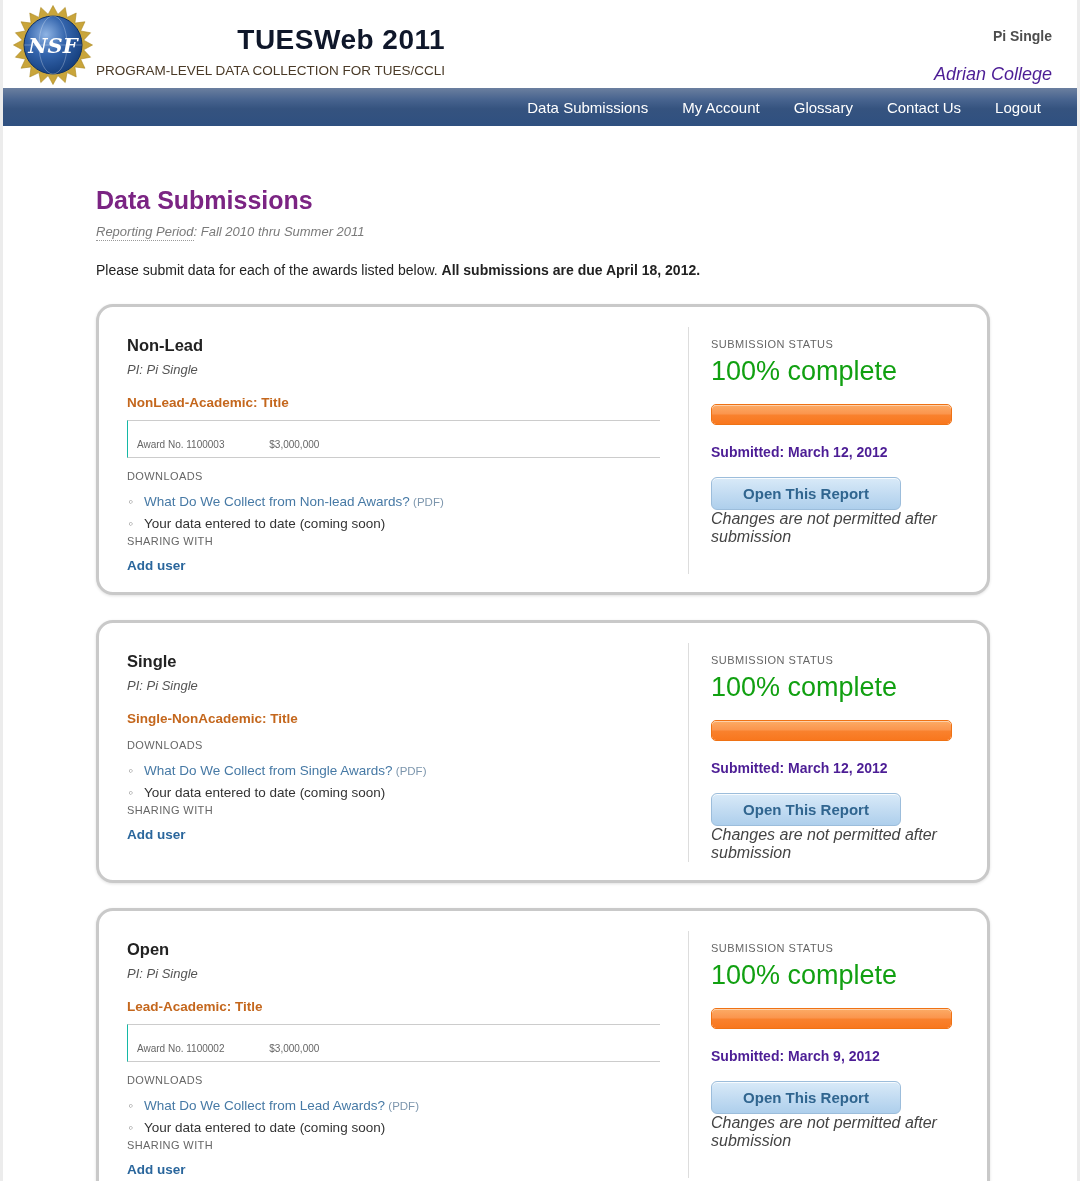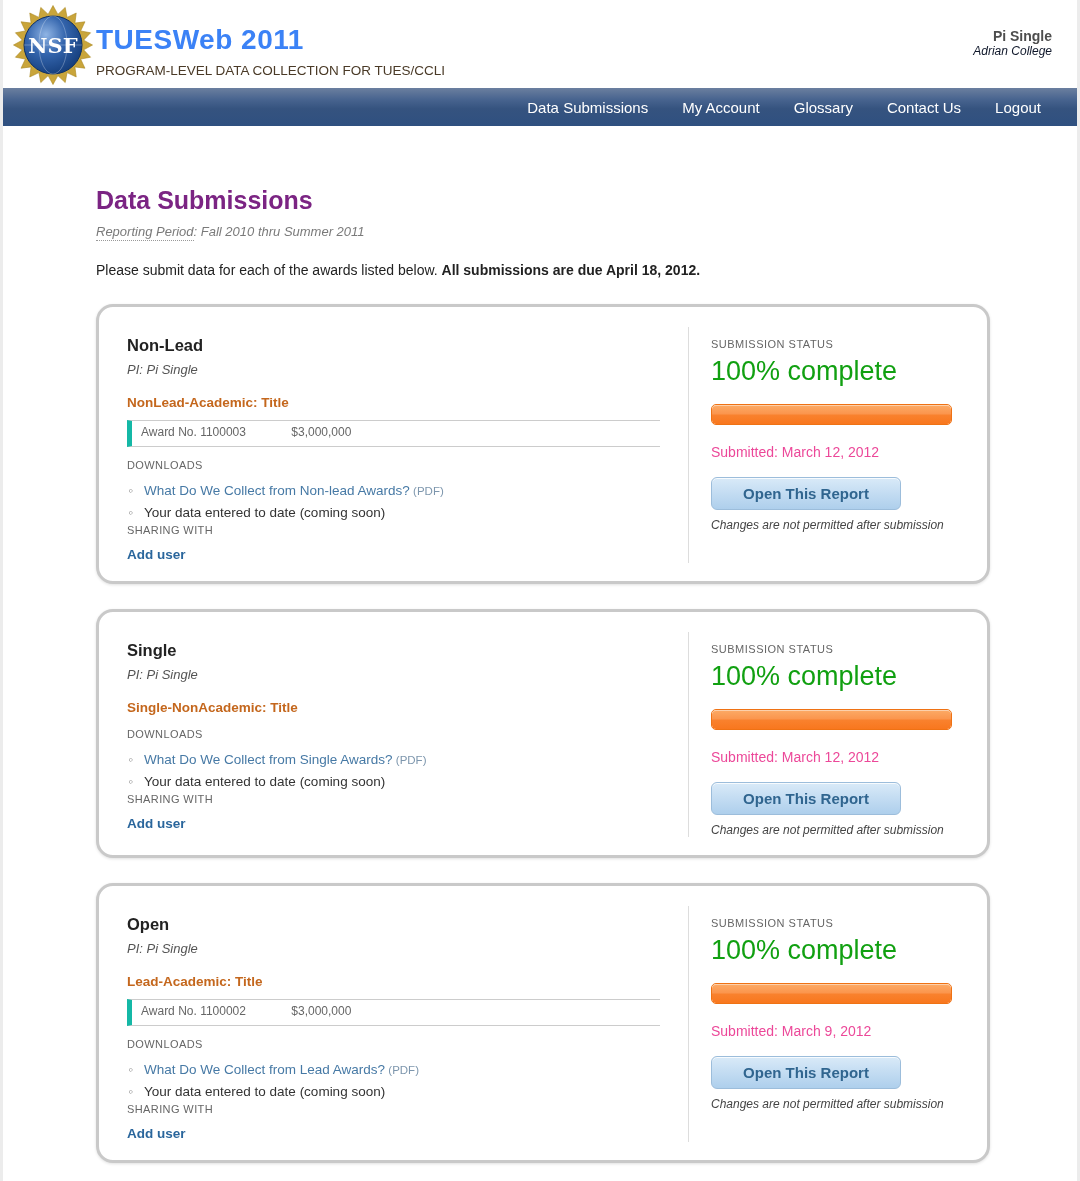--- a/index.html
+++ b/index.html
@@ -18,41 +18,42 @@
   }
   
   .header {
     height: 88px;
     background: #fff;
     position: relative;
   }
   .logo {
     position: absolute;
     left: 10px; top: 5px;
-    width: 80px; height: 80px;
+    width: 80px; height: 80px; font-style: italic;
   }
   .brand { position: absolute; left: 93px; top: 24px; }
   .brand-title {
     font-size: 28px;
     font-weight: bold;
-    color: #3b82f6;
+    color: #0f172a;
     letter-spacing: 0.5px;
+    text-align: right;
   }
   .brand-sub {
     font-size: 13.5px;
     color: #4a3a27;
     margin-top: 7px;
   }
   .user-block {
     position: absolute;
     right: 25px; top: 28px;
     text-align: right;
   }
   .user-name { font-size: 14px; font-weight: bold; color: #4d4d4d; }
-  .user-org { font-size: 12px; font-style: italic; color: #0f172a; margin-top: 0; }
+  .user-org { font-size: 18px; font-style: italic; color: #4c1d95; margin-top: 20px; }
   
   .nav {
     height: 38px;
     background: linear-gradient(180deg, #6b7f9f 0%, #48648f 30%, #35537f 55%, #2f5080 100%);
     display: flex;
     justify-content: flex-end;
     align-items: center;
     gap: 34px;
     padding-right: 36px;
   }
@@ -102,23 +103,23 @@
     color: #c4671d;
     margin-top: 18px;
     text-decoration: none;
     cursor: pointer;
   }
   .award-row {
     margin-top: 9px;
     width: 100%;
     border-top: 1px solid #ccc;
     border-bottom: 1px solid #ccc;
-    border-left: 5px solid #14b8a6;
-    padding: 4px 0 7px 9px;
-    font-size: 12px;
+    border-left: 1px solid #14b8a6;
+    padding: 18px 0 7px 9px;
+    font-size: 10px;
     color: #666;
   }
   .award-row .award-no { margin-right: 42px; }
   .card-cols { display: flex; margin-top: 12px; flex-direction: column; }
   .col-downloads { width: 358px; }
   .mini-label {
     font-size: 11px;
     color: #666;
     letter-spacing: 0.4px;
     margin-bottom: 9px;
@@ -167,36 +168,36 @@
     border: 1px solid #ef7214;
     background: #fde3cc;
     overflow: hidden;
   }
   .progress-fill {
     height: 100%;
     background: linear-gradient(180deg, #fcab66 0%, #fb964e 45%, #f9812d 55%, #f8771e 100%);
     border-radius: 4px;
     box-shadow: inset 0 1px 0 rgba(255,255,255,0.45);
   }
-  .submitted { margin-top: 19px; font-size: 14px; font-weight: normal; color: #ec4899; }
+  .submitted { margin-top: 19px; font-size: 14px; font-weight: bold; color: #4c1d95; }
   .open-btn {
     margin-top: 17px;
     width: 190px; height: 33px;
     border: 1px solid #9cbddb;
     border-radius: 6px;
     background: linear-gradient(180deg, #d9eaf8 0%, #c3dcf2 50%, #aecfec 100%);
     box-shadow: inset 0 1px 0 rgba(255,255,255,0.8);
     font-family: "Liberation Sans", sans-serif;
     font-size: 15px;
     font-weight: bold;
     color: #30658f;
     cursor: pointer;
     display: block;
   }
-  .note { margin-top: 8px; font-size: 12px; font-style: italic; color: #444; }
+  .note { font-size: 16px; font-style: italic; color: #444; }
 </style>
 </head>
 <body>
 
 <div class="main-wrap">
 
   <div class="header">
     <div class="logo">
       <svg width="80" height="80" viewBox="0 0 80 80">
         <defs>

